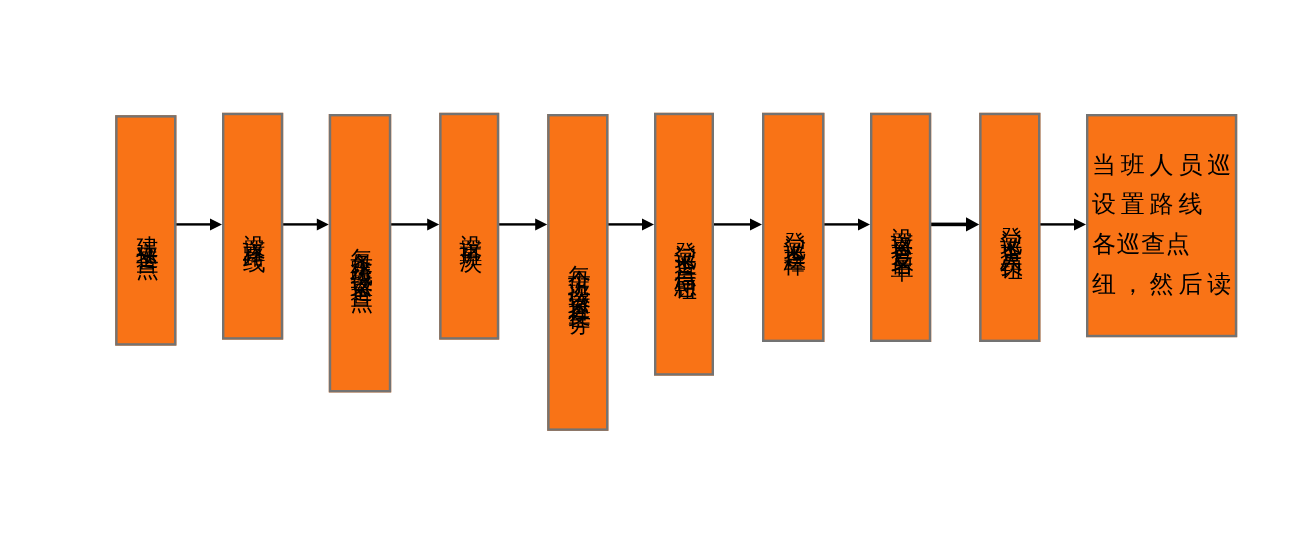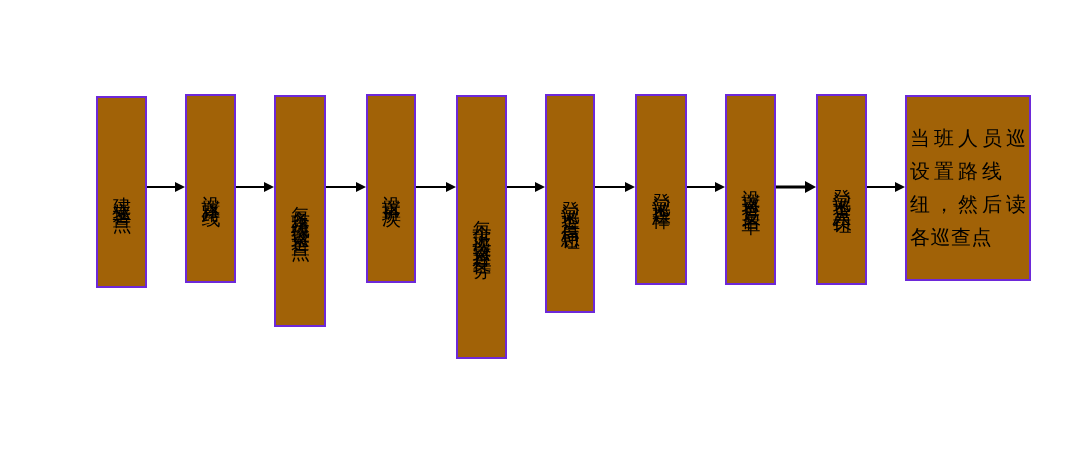--- a/index.html
+++ b/index.html
@@ -8,22 +8,22 @@
     width: 1074px;
     height: 461px;
     background: #ffffff;
     font-family: "Liberation Serif", "DejaVu Serif", serif;
     color: #000000;
     overflow: hidden;
   }
   .flow-box {
     position: absolute;
     box-sizing: border-box;
-    border: 2px solid #6d28d9;
-    background: #a16207;
+    border: 2px solid #737373;
+    background: #f97316;
     display: flex;
     align-items: center;
     justify-content: center;
   }
   .vtext {
     writing-mode: vertical-rl;
     text-orientation: upright;
     font-size: 19px;
     letter-spacing: 4.5px;
     line-height: 1.2;
@@ -110,22 +110,22 @@
     <span class="vtext">设置巡查员名单</span>
   </div>
 
   <div class="flow-box" style="left:816px; top:94px; width:51px; height:191px;">
     <span class="vtext">登记巡查人员钮</span>
   </div>
 
   <div class="flow-box hbox" style="left:905px; top:95px; width:126px; height:186px;">
     <span class="hline">当班人员巡</span>
     <span class="hline">设置路线</span>
+    <span class="hline last">各巡查点</span>
     <span class="hline">纽，然后读</span>
-    <span class="hline last">各巡查点</span>
   </div>
 
   <div class="arrow" style="left:147px; top:181px; width:38px;">
     <span class="shaft"></span>
       <span class="head"></span>
   </div>
   <div class="arrow" style="left:236px; top:181px; width:38px;">
     <span class="shaft"></span>
       <span class="head"></span>
   </div>

